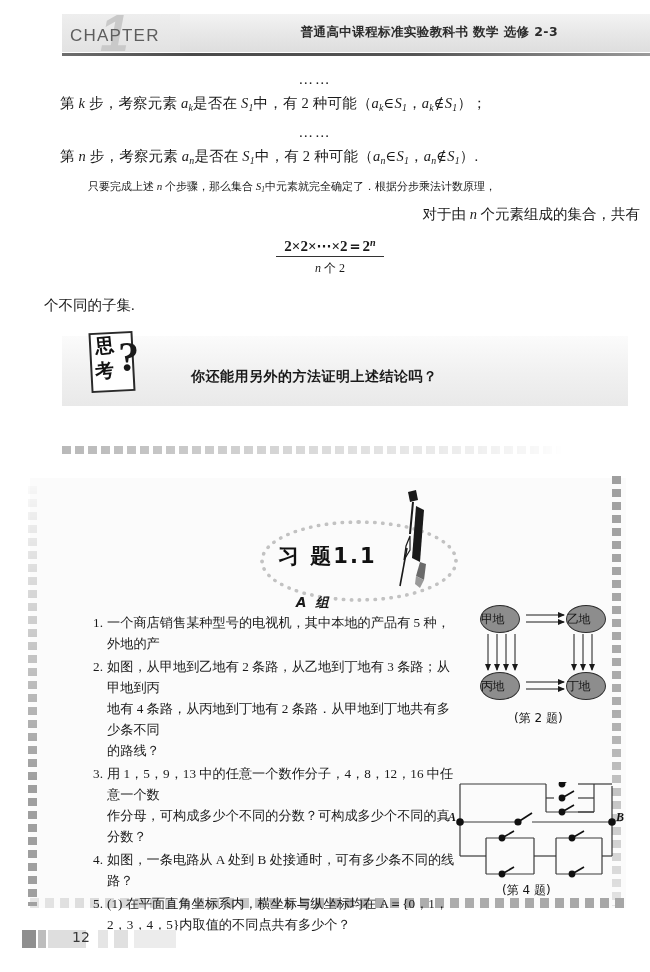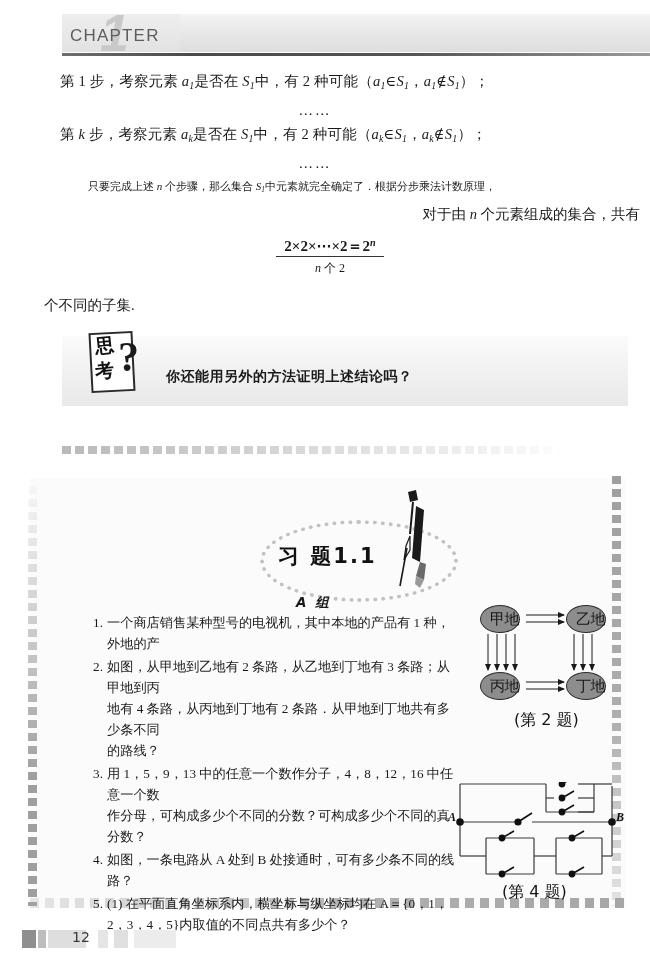--- a/index.html
+++ b/index.html
@@ -204,21 +204,21 @@
     left: 34px;
     top: 8px;
     font-size: 42px;
     font-weight: bold;
     font-family: "Liberation Serif", serif;
     color: #1a1a1a;
     line-height: 42px;
   }
   .think-text {
     position: absolute;
-    left: 104px;
+    left: 129px;
     top: 32px;
     font-size: 14px;
     font-weight: bold;
     font-family: "DejaVu Sans", sans-serif;
     color: #1a1a1a;
     letter-spacing: 0.5px;
   }
 
   
   .sep-bar {
@@ -353,29 +353,29 @@
     height: 128px;
   }
   .node {
     position: absolute;
     width: 38px;
     height: 26px;
     border-radius: 50%;
     background: #8d8d8d;
     border: 1.5px solid #2e2e2e;
     color: #141414;
-    font-size: 15px;
-    font-family: "DejaVu Sans", sans-serif;
-    text-align: right;
+    font-size: 12px;
+    font-family: "DejaVu Sans", sans-serif;
+    text-align: left;
     line-height: 26px;
     letter-spacing: -0.5px;
   }
   .fig-cap {
     position: absolute;
-    font-size: 16px;
+    font-size: 12px;
     font-family: "DejaVu Sans", sans-serif;
     color: #141414;
     white-space: nowrap;
   }
 
   
   .fig4 {
     position: absolute;
     left: 446px;
     top: 782px;
@@ -414,32 +414,33 @@
   }
 </style>
 </head>
 <body>
 
 <div class="page-header">
   <div class="header-band"></div>
   <div class="header-band-left"></div>
   <div class="chapter-numeral">1</div>
   <div class="chapter-word">CHAPTER</div>
+  <div class="header-title">普通高中课程标准实验教科书  数学  选修 2-3</div>
   <div class="header-rule"></div>
 </div>
 
 <div class="body-text">
-  <div class="step-line">
-    第 1 步，考察元素 <i class="v">a</i><sub class="s">1</sub>是否在 <i class="v">S</i><sub class="s">1</sub>中，有 2 种可能（<i class="v">a</i><sub class="s">1</sub>∈<i class="v">S</i><sub class="s">1</sub>，<i class="v">a</i><sub class="s">1</sub>∉<i class="v">S</i><sub class="s">1</sub>）；
-  </div>
   <div class="dots-line">……</div>
   <div class="step-line">
     第 <i class="v">k</i> 步，考察元素 <i class="v">a</i><sub class="s">k</sub>是否在 <i class="v">S</i><sub class="s">1</sub>中，有 2 种可能（<i class="v">a</i><sub class="s">k</sub>∈<i class="v">S</i><sub class="s">1</sub>，<i class="v">a</i><sub class="s">k</sub>∉<i class="v">S</i><sub class="s">1</sub>）；
   </div>
   <div class="dots-line">……</div>
+  <div class="step-line">
+    第 <i class="v">n</i> 步，考察元素 <i class="v">a</i><sub class="s">n</sub>是否在 <i class="v">S</i><sub class="s">1</sub>中，有 2 种可能（<i class="v">a</i><sub class="s">n</sub>∈<i class="v">S</i><sub class="s">1</sub>，<i class="v">a</i><sub class="s">n</sub>∉<i class="v">S</i><sub class="s">1</sub>）.
+  </div>
 
   <div class="para">
     只要完成上述 <i class="v">n</i> 个步骤，那么集合 <i class="v">S</i><sub class="s">1</sub>中元素就完全确定了．根据分步乘法计数原理，
   </div>
   <div class="para-cont">
     对于由 <i class="v">n</i> 个元素组成的集合，共有
   </div>
 
   <div class="formula-wrap">
     <span class="formula-inner">
@@ -484,21 +485,21 @@
     <polygon points="36,88 44,92 40,100 35,96" fill="#9a9a9a"></polygon>
   </svg>
 </div>
 <div class="ex-group">A 组</div>
 
 <div class="questions">
 
   <div class="q">
     <div class="q-num">1.</div>
     <div class="q-body">
-      <span class="q-sub">一个商店销售某种型号的电视机，其中本地的产品有 1 种，外地的产</span>
+      <span class="q-sub">一个商店销售某种型号的电视机，其中本地的产品有 5 种，外地的产</span>
     </div>
   </div>
 
   <div class="q">
     <div class="q-num">2.</div>
     <div class="q-body">
       <span class="q-sub">如图，从甲地到乙地有 2 条路，从乙地到丁地有 3 条路；从甲地到丙</span>
       <span class="q-sub">地有 4 条路，从丙地到丁地有 2 条路．从甲地到丁地共有多少条不同</span>
       <span class="q-sub">的路线？</span>
     </div>

